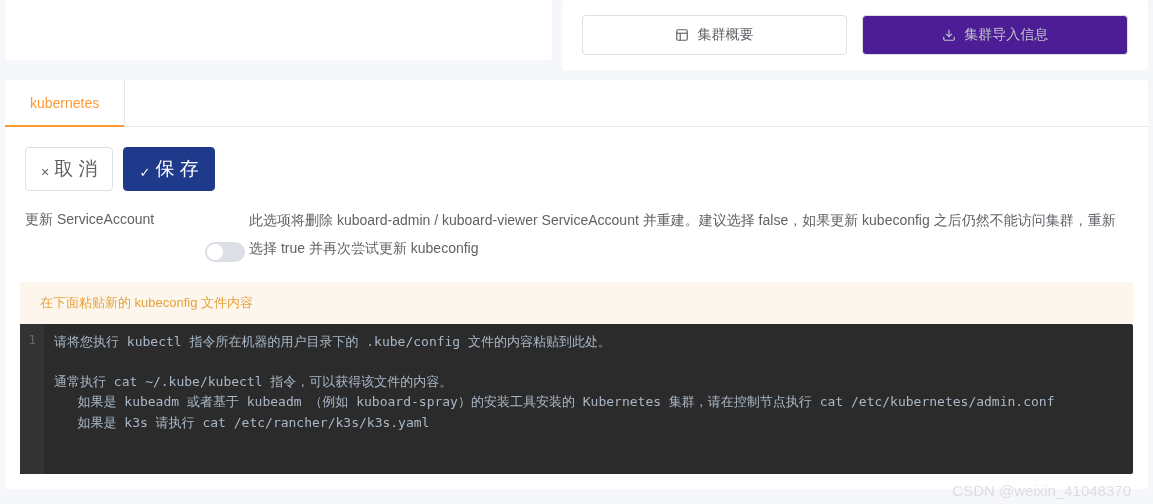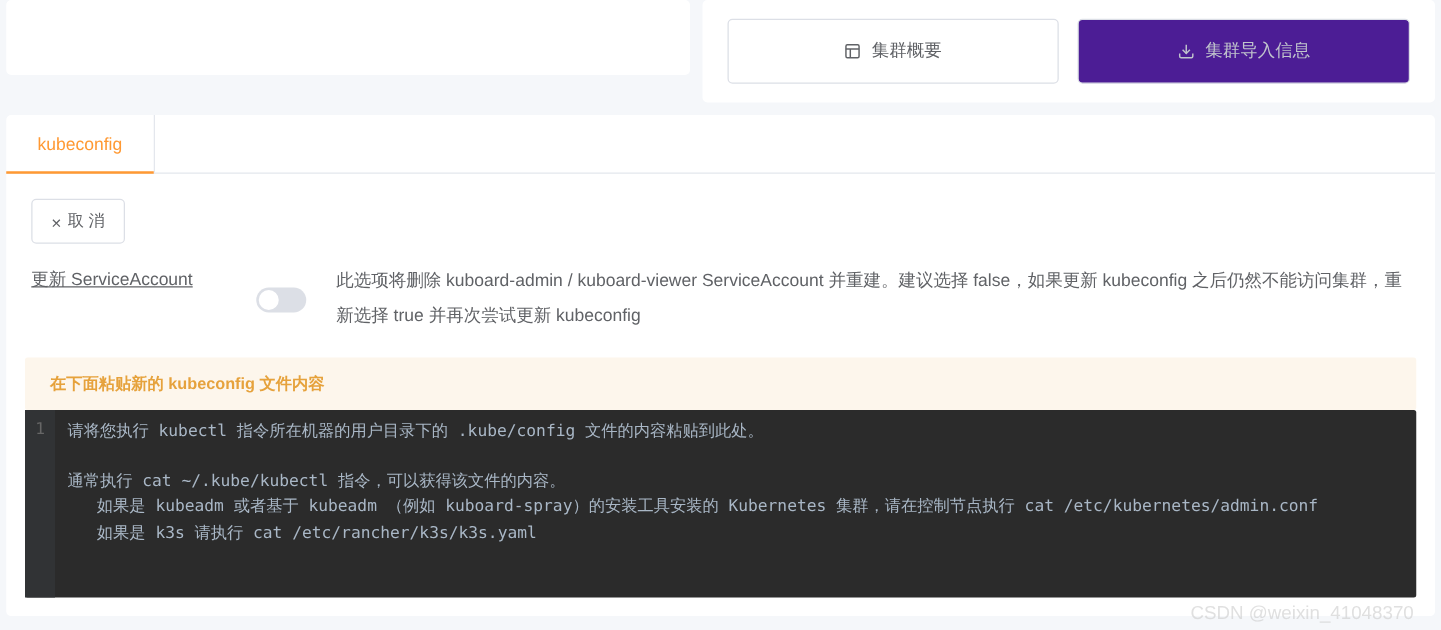--- a/index.html
+++ b/index.html
@@ -29,21 +29,21 @@
     .top-card-right {
       flex: 1;
       background: #fff;
       border-radius: 4px;
       padding: 15px 20px;
       display: flex;
       gap: 15px;
     }
     .action-btn {
       flex: 1;
-      height: 52px;
+      height: 40px;
       border: 1px solid #dcdfe6;
       background: #fff;
       border-radius: 4px;
       display: flex;
       align-items: center;
       justify-content: center;
       gap: 8px;
       cursor: pointer;
       color: #606266;
       font-size: 14px;
@@ -88,21 +88,21 @@
       background: #ff9933;
     }
     .toolbar {
       padding: 20px 20px 15px;
       display: flex;
       gap: 10px;
     }
     .btn {
       padding: 8px 15px;
       border-radius: 4px;
-      font-size: 13px;
+      font-size: 19px;
       cursor: pointer;
       display: inline-flex;
       align-items: flex-end;
       gap: 5px;
     }
     .btn-cancel {
       border: 1px solid #dcdfe6;
       background: #fff;
       color: #606266;
     }
@@ -114,26 +114,25 @@
     .form-row {
       display: flex;
       padding: 0 20px 20px;
       align-items: flex-start;
     }
     .form-label {
       width: 180px;
       color: #606266;
       padding-top: 5px;
       flex-shrink: 0;
-      text-decoration: underline;
     }
     .toggle-wrap {
       display: flex;
-      align-items: center;
-      gap: 24px;
+      align-items: flex-end;
+      gap: 4px;
       flex: 1;
     }
     .toggle {
       width: 40px;
       height: 20px;
       background: #dcdfe6;
       border-radius: 10px;
       position: relative;
       cursor: pointer;
       flex-shrink: 0;
@@ -153,21 +152,20 @@
       line-height: 2;
       font-size: 14px;
     }
     .notice-bar {
       background: #fdf6ec;
       color: #e6a23c;
       padding: 12px 20px;
       margin: 0 15px;
       font-size: 13px;
       border-radius: 2px;
-      font-weight: bold;
     }
     .code-editor {
       margin: 0 15px;
       background: #2b2b2b;
       border-radius: 2px;
       display: flex;
       min-height: 150px;
       font-family: Consolas, Monaco, monospace;
       font-size: 13px;
     }
@@ -229,28 +227,32 @@
           </svg>
       </span>
       <span>集群导入信息</span>
     </button>
   </div>
 </div>
 
 <div class="main-card">
   <div class="tabs">
     <div class="tab active">
-      <span>kubeconfig</span>
+      <span>kubernetes</span>
     </div>
   </div>
 
   <div class="toolbar">
     <button class="btn btn-cancel">
       <span class="x-icon"></span>
       <span>取 消</span>
+    </button>
+    <button class="btn btn-save">
+      <span class="check-icon"></span>
+      <span>保 存</span>
     </button>
   </div>
 
   <div class="form-row">
     <div class="form-label">更新 ServiceAccount</div>
     <div class="toggle-wrap">
       <div class="toggle">
         <div class="toggle-knob"></div>
       </div>
       <div class="form-desc">此选项将删除 kuboard-admin / kuboard-viewer ServiceAccount 并重建。建议选择 false，如果更新 kubeconfig 之后仍然不能访问集群，重新选择 true 并再次尝试更新 kubeconfig</div>

